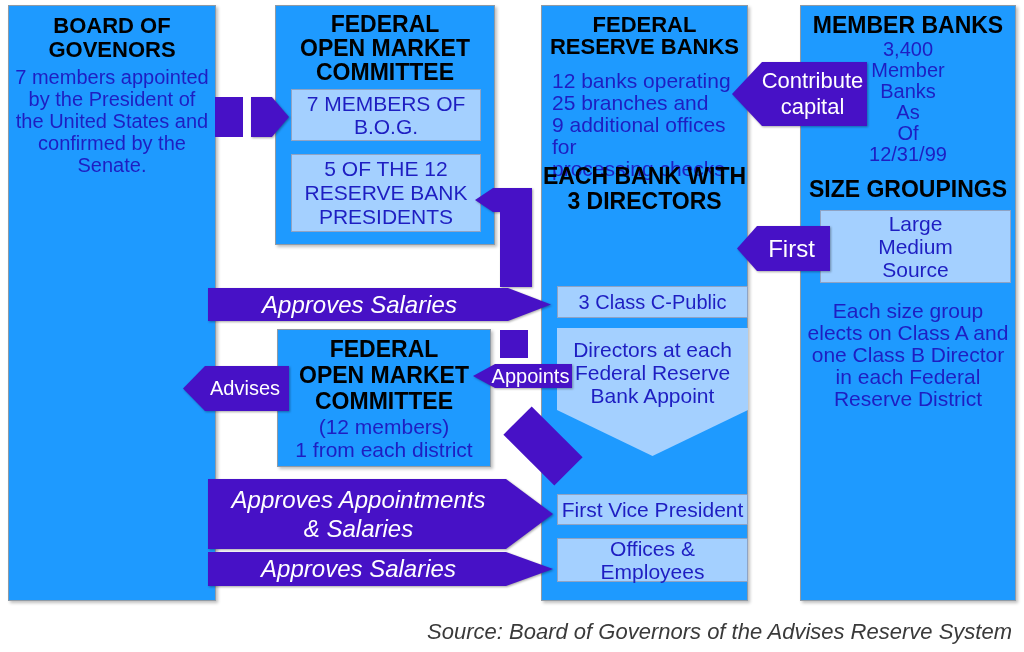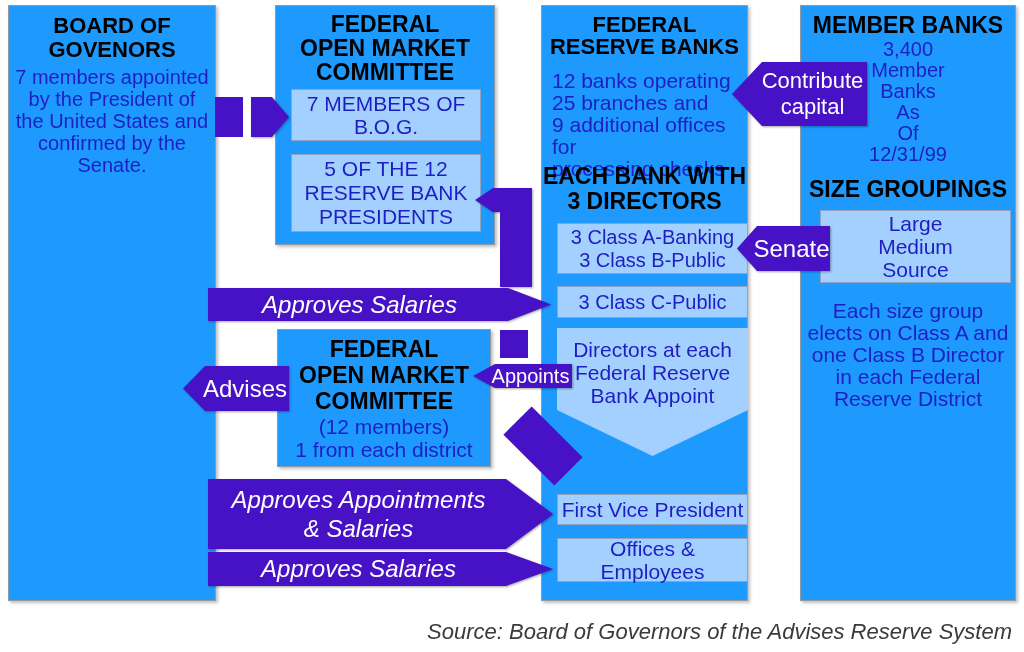--- a/index.html
+++ b/index.html
@@ -91,22 +91,20 @@
 
   <div class="col" style="left:541px;top:5px;width:207px;height:596px;">
     <div class="white-title" style="top:8px;font-size:22px;line-height:22px;">FEDERAL
 RESERVE BANKS</div>
     <div class="body-text" style="left:10px;top:64px;width:195px;text-align:left;font-size:21px;line-height:22px;">12 banks operating
 25 branches and
 9 additional offices for
 processing checks</div>
     <div class="white-title" style="top:158px;font-size:23px;line-height:25px;">EACH BANK WITH
 3 DIRECTORS</div>
-    <div class="light-box" style="left:15px;top:217px;width:191px;height:51px;font-size:20px;line-height:23px;">3 Class A-Banking
-3 Class B-Public</div>
     <div class="light-box" style="left:15px;top:280px;width:191px;height:32px;font-size:20px;">3 Class C-Public</div>
     <div class="pentagon" style="left:15px;top:322px;width:191px;height:128px;padding-top:10px;box-sizing:border-box;
                 font-size:21px;line-height:23px;
                 clip-path:polygon(0 0,100% 0,100% 64%,50% 100%,0 64%);">Directors at each
 Federal Reserve
 Bank Appoint</div>
     <div class="light-box" style="left:15px;top:488px;width:191px;height:31px;font-size:21px;">First Vice President</div>
     <div class="light-box" style="left:15px;top:532px;width:191px;height:44px;font-size:21px;line-height:23px;">Offices &amp;
 Employees</div>
   </div>
@@ -131,39 +129,39 @@
   </div>
 
   <div class="arrow-wrap" style="left:732px;top:62px;width:135px;height:64px;">
     <div class="arrow-body" style="clip-path:polygon(0 50%,30px 0,100% 0,100% 100%,30px 100%);
                 padding-left:26px;font-size:22px;line-height:26px;">Contribute
 capital</div>
   </div>
 
   <div class="arrow-wrap" style="left:737px;top:226px;width:93px;height:45px;">
     <div class="arrow-body" style="clip-path:polygon(0 50%,20px 0,100% 0,100% 100%,20px 100%);
-                padding-left:16px;font-size:24px;">Senate</div>
+                padding-left:16px;font-size:24px;">First</div>
   </div>
 
   <div class="arrow-wrap" style="left:208px;top:288px;width:343px;height:33px;">
     <div class="arrow-body italic" style="clip-path:polygon(0 0,300px 0,100% 50%,300px 100%,0 100%);
                 padding-right:40px;font-size:24px;">Approves Salaries</div>
   </div>
 
   <div class="blue-box" style="left:277px;top:329px;width:214px;height:138px;">
     <div class="white-title" style="top:6px;font-size:23px;line-height:26px;">FEDERAL
 OPEN MARKET
 COMMITTEE</div>
     <div class="body-text" style="left:0;top:85px;width:100%;font-size:21px;line-height:23px;">(12 members)
 1 from each district</div>
   </div>
 
   <div class="arrow-wrap" style="left:183px;top:366px;width:106px;height:45px;">
     <div class="arrow-body" style="clip-path:polygon(0 50%,22px 0,100% 0,100% 100%,22px 100%);
-                padding-left:18px;font-size:24px;">Advises</div>
+                padding-left:18px;font-size:20px;">Advises</div>
   </div>
 
   <div class="arrow-wrap" style="left:473px;top:364px;width:99px;height:24px;">
     <div class="arrow-body" style="clip-path:polygon(0 50%,22px 0,100% 0,100% 100%,22px 100%);
                 padding-left:16px;font-size:20px;">Appoints</div>
   </div>
 
   <div class="shape" style="left:500px;top:330px;width:28px;height:28px;"></div>
   <div class="diamond" style="left:507px;top:426px;width:72px;height:40px;"></div>
 

